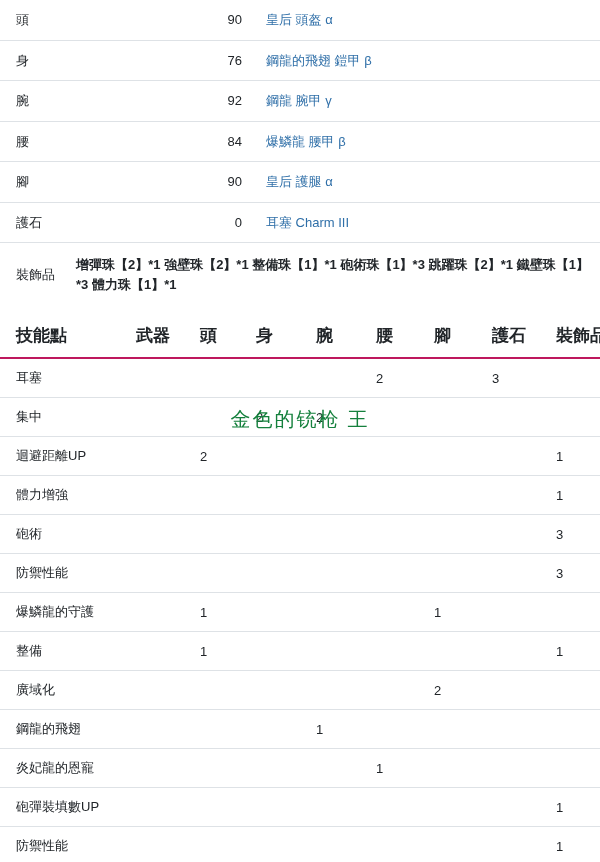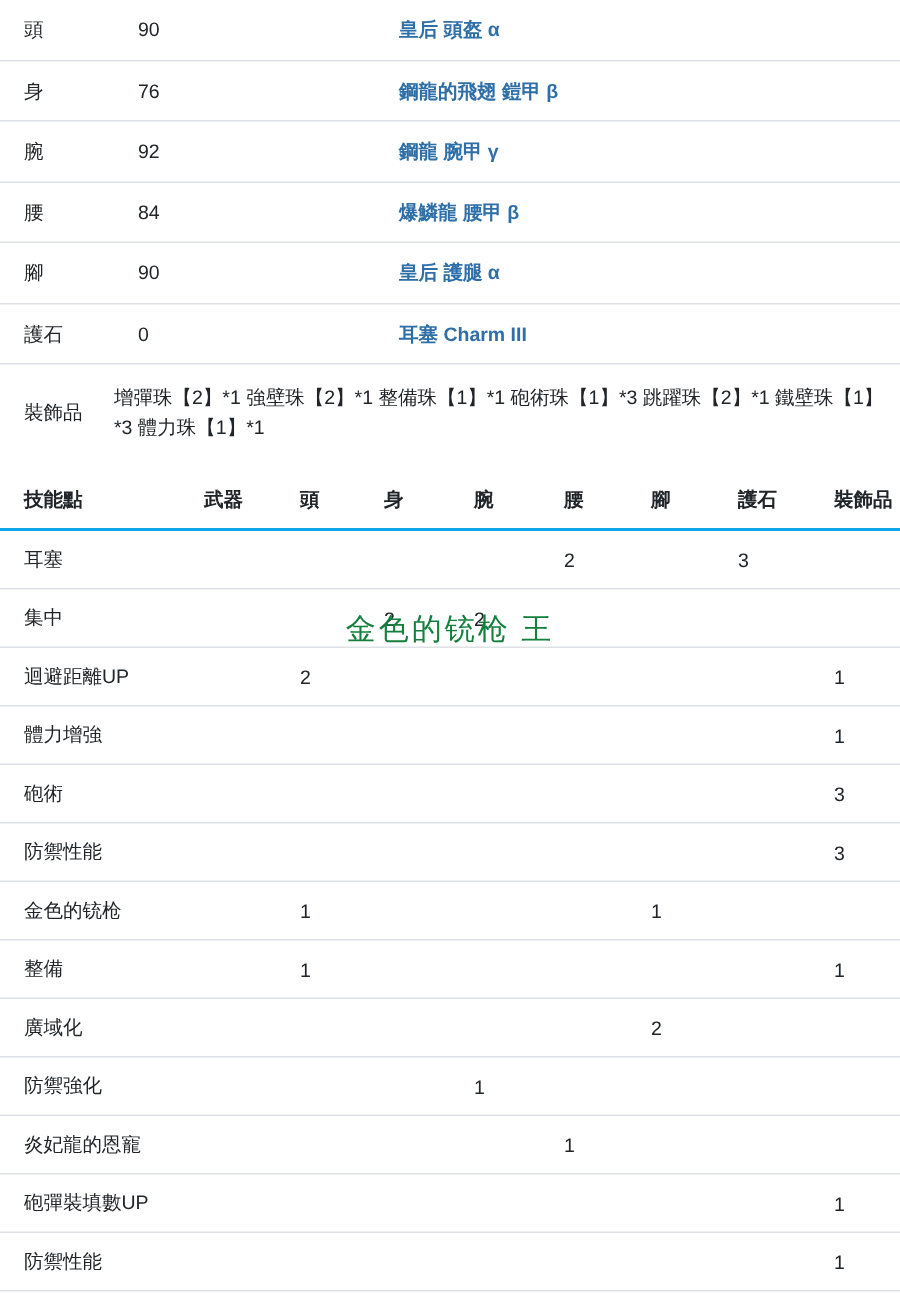--- a/index.html
+++ b/index.html
@@ -23,52 +23,52 @@
   }
   
   .equip-table td {
     border-bottom: 1px solid #dee2e6;
     padding: 10px 8px 10px 16px;
     vertical-align: middle;
     font-size: 13px;
     line-height: 1.5;
   }
   .equip-table td.c-part { width: 52px; }
-  .equip-table td.c-def { width: 150px; }
+  .equip-table td.c-def { width: 150px; text-align: right; }
   .equip-table td.c-name { }
   .equip-link {
     color: #2f6fa8;
     text-decoration: none;
-    font-weight: bold;
   }
   .deco-row td {
     border-bottom: none;
     padding-top: 12px;
     padding-bottom: 2px;
   }
   .deco-label {
     width: 52px;
     vertical-align: top;
     line-height: 1.55;
   }
   .deco-value {
     vertical-align: top;
     line-height: 1.55;
     padding-left: 0 !important;
+    font-weight: bold;
   }
   
   .skill-table {
     margin-top: 18px;
   }
   .skill-table th {
     font-weight: bold;
-    font-size: 13px;
+    font-size: 17px;
     text-align: left;
     padding: 10px 6px 10px 16px;
-    border-bottom: 2px solid #0ea5e9;
+    border-bottom: 2px solid #be185d;
     white-space: nowrap;
   }
   .skill-table td {
     padding: 10px 6px 10px 16px;
     border-bottom: 1px solid #dee2e6;
     font-size: 13px;
     white-space: nowrap;
   }
   .skill-table th.num, .skill-table td.num {
     text-align: left;
@@ -224,21 +224,21 @@
       <td class="num"></td>
       <td class="num"></td>
       <td class="num"></td>
       <td class="num"></td>
       <td class="num"></td>
       <td class="num"></td>
       <td class="num">3</td>
 
     </tr>
     <tr>
-      <td>金色的铳枪</td>
+      <td>爆鱗龍的守護</td>
       <td class="num"></td>
       <td class="num">1</td>
       <td class="num"></td>
       <td class="num"></td>
       <td class="num"></td>
       <td class="num">1</td>
       <td class="num"></td>
       <td class="num"></td>
 
     </tr>
@@ -260,21 +260,21 @@
       <td class="num"></td>
       <td class="num"></td>
       <td class="num"></td>
       <td class="num"></td>
       <td class="num">2</td>
       <td class="num"></td>
       <td class="num"></td>
 
     </tr>
     <tr>
-      <td>防禦強化</td>
+      <td>鋼龍的飛翅</td>
       <td class="num"></td>
       <td class="num"></td>
       <td class="num"></td>
       <td class="num">1</td>
       <td class="num"></td>
       <td class="num"></td>
       <td class="num"></td>
       <td class="num"></td>
 
     </tr>

